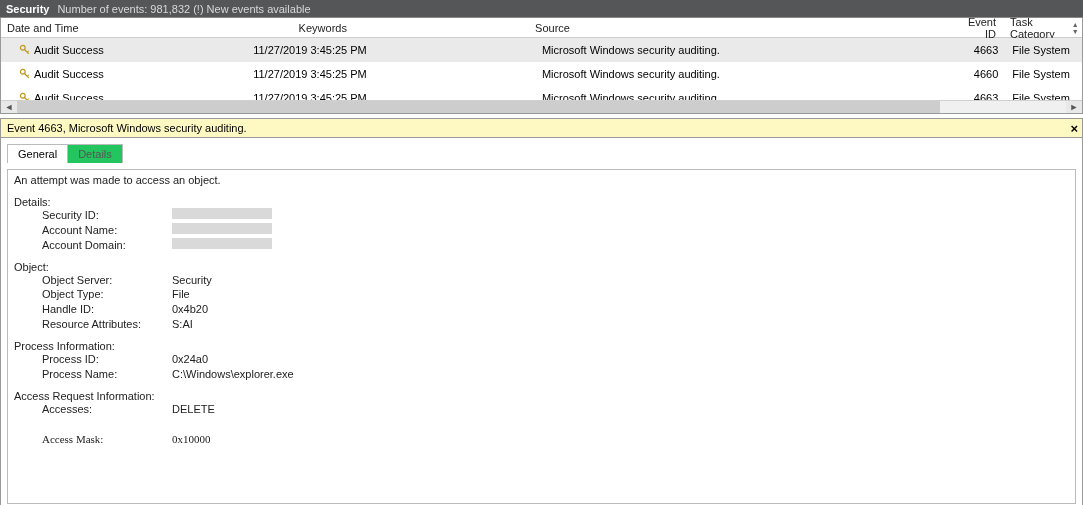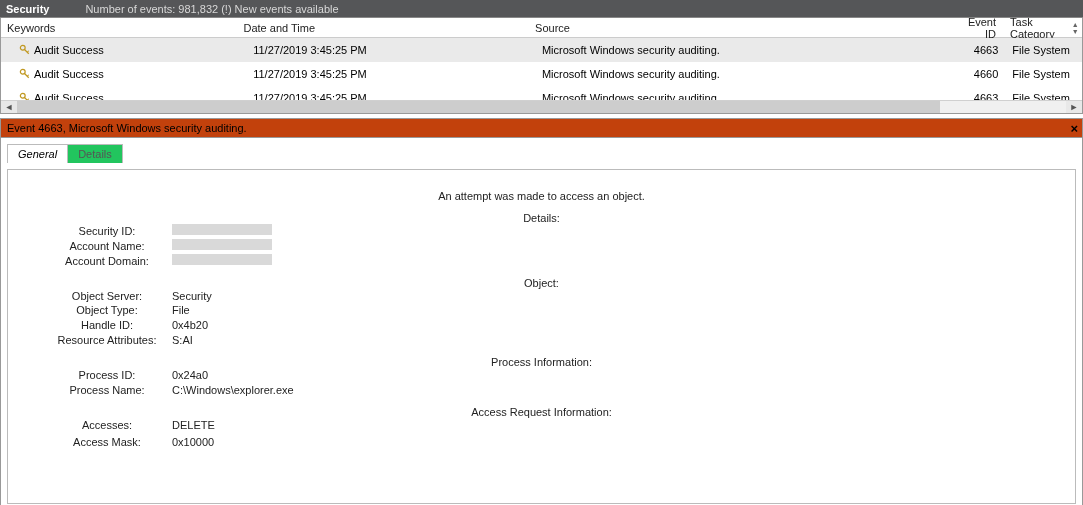--- a/index.html
+++ b/index.html
@@ -15,21 +15,21 @@
   .titlebar {
     background: #555658;
     color: #fff;
     height: 18px;
     display: flex; align-items: center;
     padding: 0 6px;
     font-size: 11px;
     border-bottom: 1px solid #888;
   }
   .titlebar .sec { font-weight: 600; margin-right: 8px; }
-  .titlebar .rest { color: #d8d8d8; margin-left: 28px; }
+  .titlebar .rest { color: #d8d8d8; }
   .list-pane {
     border: 1px solid #999;
     border-top: none;
     height: 96px;
     display: flex; flex-direction: column;
   }
   .colheaders {
     display: flex;
     background: #fff;
     border-bottom: 1px solid #ccc;
@@ -74,57 +74,56 @@
   .hscroll .thumb {
     position:absolute; left:0; top:0; height:100%;
     width: 88%;
     background: #cdcdcd;
   }
   .detail-header {
     margin-top: 4px;
     border: 1px solid #999;
     height: 20px;
     display: flex; align-items: center; justify-content: space-between;
-    background: #c2410c;
+    background: #fef9c3;
     padding: 0 4px 0 6px;
     font-size: 11px;
   }
   .detail-header .close { font-family: Arial; font-size: 13px; font-weight:700; cursor:default; }
   .tabbar {
     display: flex;
     padding: 6px 6px 0 6px;
     border: 1px solid #999;
     border-top: none;
     border-bottom: none;
     background: #fff;
   }
   .tab {
     padding: 3px 10px;
     border: 1px solid #bbb;
     border-bottom: none;
     background: #fff;
     font-size: 11px;
     margin-right: -1px;
   }
-  .tab.active { position: relative; z-index: 2; background: #fff; font-style: italic; }
+  .tab.active { position: relative; z-index: 2; background: #fff; }
   .tab.inactive { background: #22c55e; color: #555; text-align: right; }
   .detail-body-wrap {
     border: 1px solid #999;
     border-top: none;
     padding: 6px;
     height: 348px;
   }
   .detail-body {
     border: 1px solid #bbb;
     height: 100%;
-    padding: 20px 6px;
+    padding: 4px 6px;
     font-size: 11px;
     color: #222;
     overflow: hidden;
-    text-align: center;
   }
   .headline { margin-bottom: 10px; }
   .section-title { margin-top: 8px; }
   .kv { display: flex; margin-left: 28px; line-height: 1.35; }
   .kv .k { width: 130px; }
   .kv .v { }
   .redact {
     display: inline-block;
     width: 100px; height: 11px;
     background: #d9d9d9;
@@ -138,22 +137,22 @@
 </head>
 <body>
 
 <div class="titlebar">
   <span class="sec">Security</span>
   <span class="rest">Number of events: 981,832 (!) New events available</span>
 </div>
 
 <div class="list-pane">
   <div class="colheaders">
+    <div class="col col-dt">Date and Time</div>
     <div class="col col-kw">Keywords</div>
-    <div class="col col-dt">Date and Time</div>
     <div class="col col-src">Source</div>
     <div class="col col-id">Event ID</div>
     <div class="col col-tc">Task Category</div>
     <div class="carets">
         <span>▲</span>
         <span>▼</span>
       </div>
   </div>
   <div class="rows" id="rows-container">
       <div class="row sel">
@@ -253,18 +252,18 @@
     <div class="kv">
         <span class="k">Process Name:</span>
         <span class="v">C:\Windows\explorer.exe</span>
       </div>
 
     <div class="section-title">Access Request Information:</div>
     <div class="kv">
         <span class="k">Accesses:</span>
         <span class="v">DELETE</span>
       </div>
-    <div class="kv" style="margin-top:3px;">
+    <div class="kv" style="margin-top:16px;font-family:Liberation Serif, serif;">
         <span class="k">Access Mask:</span>
         <span class="v">0x10000</span>
       </div>
   </div>
 </div>
 
 </body></html>

